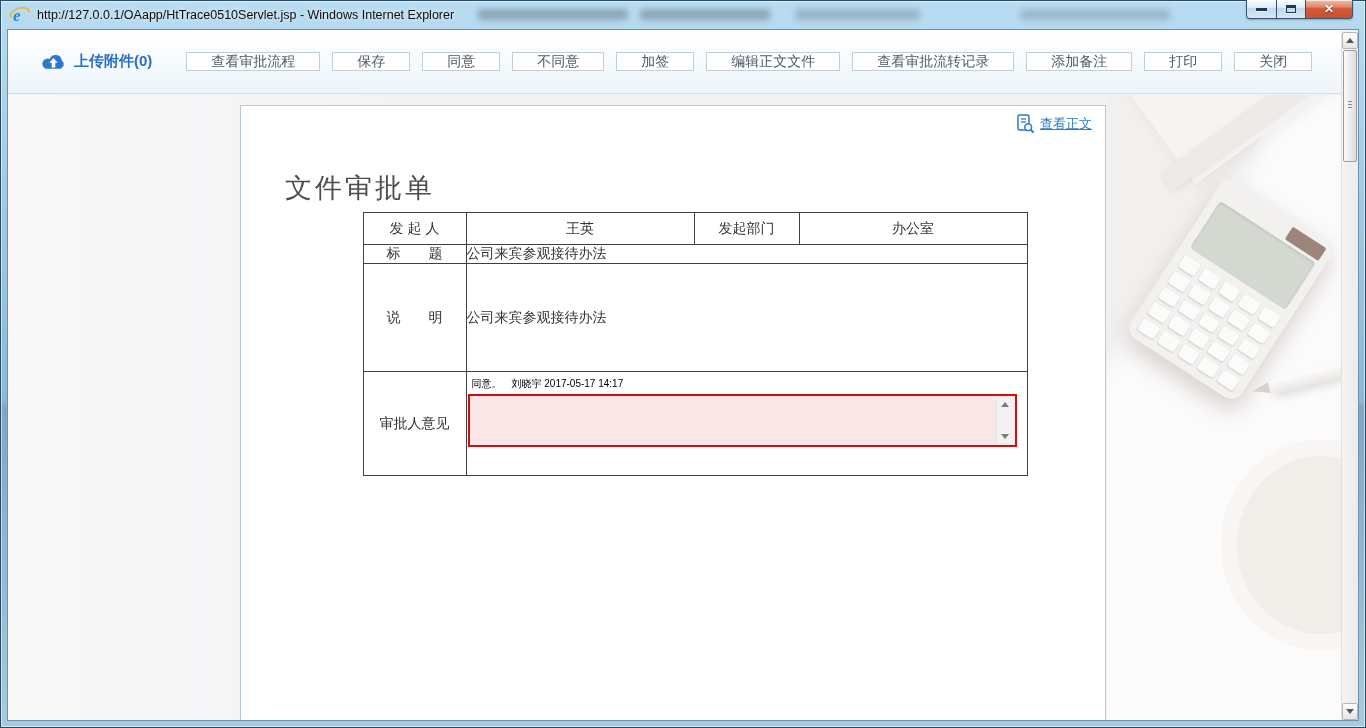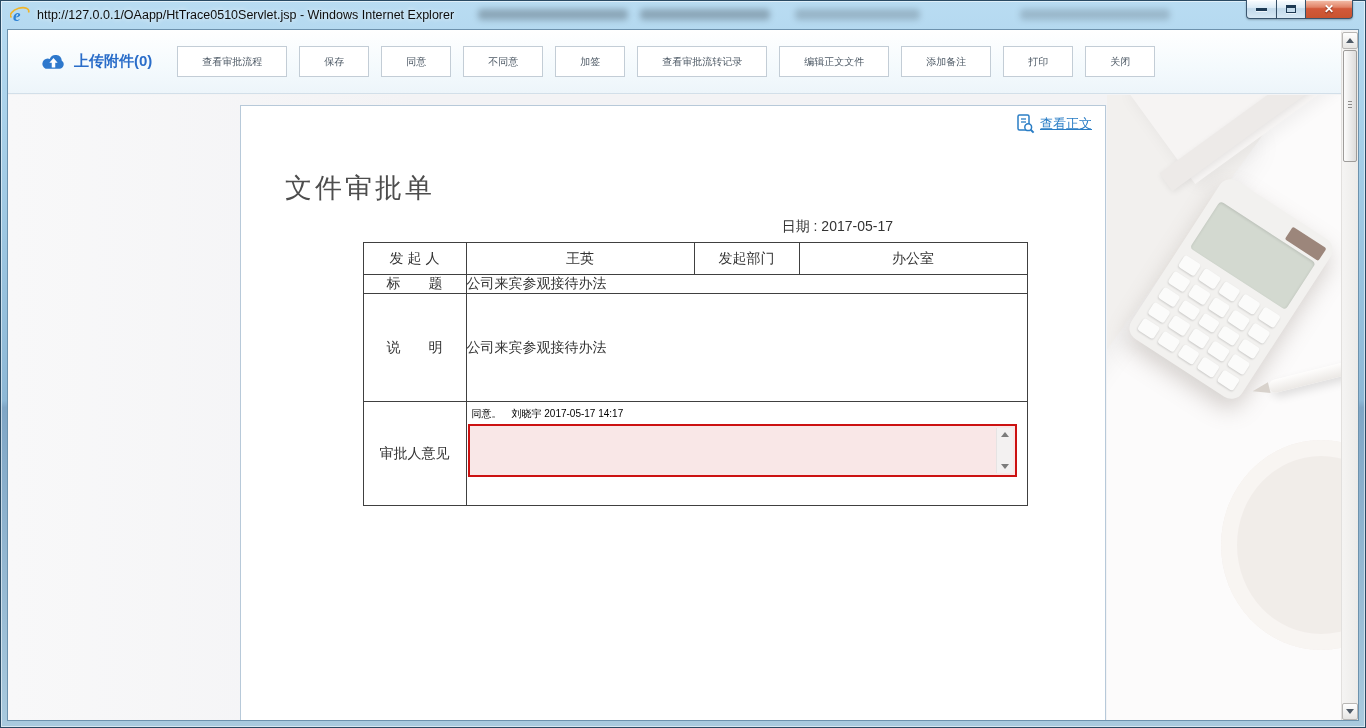--- a/index.html
+++ b/index.html
@@ -25,22 +25,22 @@
   .glyph-max { width:10px; height:8px; border:1px solid #1d3953; border-top:3px solid #1d3953; background:transparent; box-shadow:0 1px 0 rgba(255,255,255,.6); }
   .glyph-close { color:#fff; font-size:12px; font-weight:bold; line-height:1; text-shadow:0 1px 1px #70200d; }
 
   
   .client { position:absolute; left:8px; top:30px; right:8px; bottom:8px; background:#f4f4f5;
     box-shadow:0 0 0 1px #6d92ad; overflow:hidden; }
 
   .toolbar { position:absolute; top:0; left:0; right:17px; height:64px; z-index:6;
     background:linear-gradient(#ffffff,#f4fafd 60%,#edf5fa); border-bottom:1px solid #d2dfe9;
     display:flex; align-items:center; gap:12px; padding:0 10px 0 32px; }
-  .upload { display:flex; align-items:center; gap:7px; color:#2a6dc9; font-weight:bold; font-size:15px; margin-right:13px; cursor:pointer; white-space:nowrap; }
-  .tb-btn { background:#fff; border:1px solid #c3cdd6; color:#4e5a66; font-size:10px; height:31px;
+  .upload { display:flex; align-items:center; gap:7px; color:#2a6dc9; font-weight:bold; font-size:15px; margin-right:22px; cursor:pointer; white-space:nowrap; }
+  .tb-btn { background:#fff; border:1px solid #c3cdd6; color:#4e5a66; font-size:14px; height:19px;
     padding:0 24px; display:flex; align-items:center; white-space:nowrap; cursor:pointer; }
 
   .content { position:absolute; top:65px; left:0; right:17px; bottom:0;
     background:linear-gradient(90deg,#f8f8f9,#f3f3f5 30%); }
 
   
   .photo { position:absolute; top:0; right:0; bottom:0; width:234px; background:#fcfbfb; overflow:hidden; }
   .paper-a { position:absolute; top:-40px; left:-70px; width:150px; height:320px; background:#f2f0ee; transform:rotate(36deg); border-radius:10px; box-shadow:8px 12px 26px rgba(0,0,0,.05); }
   .paper-b { position:absolute; top:-90px; left:30px; width:240px; height:120px; background:#f6f4f3; transform:rotate(-36deg); box-shadow:0 6px 16px rgba(0,0,0,.05); }
   .ruler-line { position:absolute; top:0px; right:-60px; width:260px; height:22px; background:#edeae8; transform:rotate(-36deg); box-shadow:0 2px 6px rgba(0,0,0,.07); }
@@ -127,22 +127,22 @@
           <path d="M21 8.2a6 6 0 0 0-11.6-1.6A4.9 4.9 0 0 0 5.4 16h13.4a4.3 4.3 0 0 0 2.2-7.8z" fill="#2e78cc"></path>
           <path d="M13 5.6 17 10.2h-2.3v4.6h-3.4v-4.6H9z" fill="#fff"></path>
         </svg>
         <span>上传附件(0)</span>
       </span>
       <button class="tb-btn">查看审批流程</button>
       <button class="tb-btn">保存</button>
       <button class="tb-btn">同意</button>
       <button class="tb-btn">不同意</button>
       <button class="tb-btn">加签</button>
+      <button class="tb-btn">编辑正文文件</button>
       <button class="tb-btn">查看审批流转记录</button>
-      <button class="tb-btn">编辑正文文件</button>
       <button class="tb-btn">添加备注</button>
       <button class="tb-btn">打印</button>
       <button class="tb-btn">关闭</button>
     </div>
 
     <div class="content">
 
       <div class="photo">
         <div class="paper-a"></div>
         <div class="paper-b"></div>
@@ -188,21 +188,20 @@
             <rect x="3" y="1" width="11" height="15" rx="1.5" fill="#fff" stroke="#2a7dc5" stroke-width="1.5"></rect>
             <line x1="6" y1="5" x2="11" y2="5" stroke="#2a7dc5" stroke-width="1.3"></line>
             <line x1="6" y1="8" x2="11" y2="8" stroke="#2a7dc5" stroke-width="1.3"></line>
             <circle cx="13.2" cy="13.2" r="3.4" fill="#fff" stroke="#2a7dc5" stroke-width="1.5"></circle>
             <line x1="15.7" y1="15.7" x2="18.6" y2="18.6" stroke="#2a7dc5" stroke-width="2"></line>
           </svg>
           <a class="view-link">查看正文</a>
         </div>
 
         <div class="form-title">文件审批单</div>
-        <div class="date-row">日期 : 2017-05-17</div>
 
         <table class="approval-table">
           <colgroup>
               <col style="width:103px">
               <col style="width:228px">
               <col style="width:105px">
               <col style="width:228px">
             </colgroup>
           <tbody>
               <tr class="row-basic">

